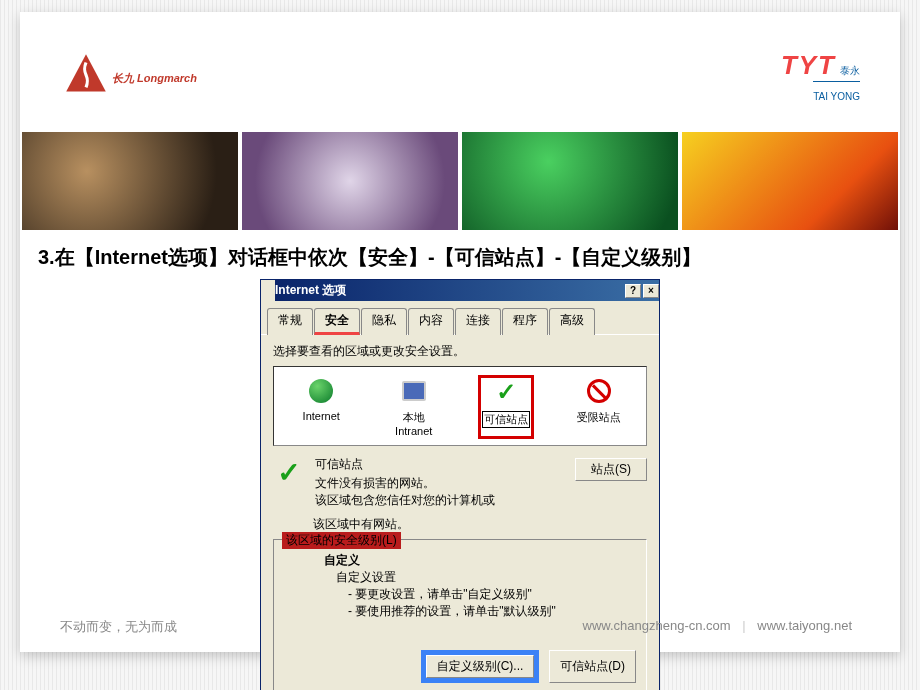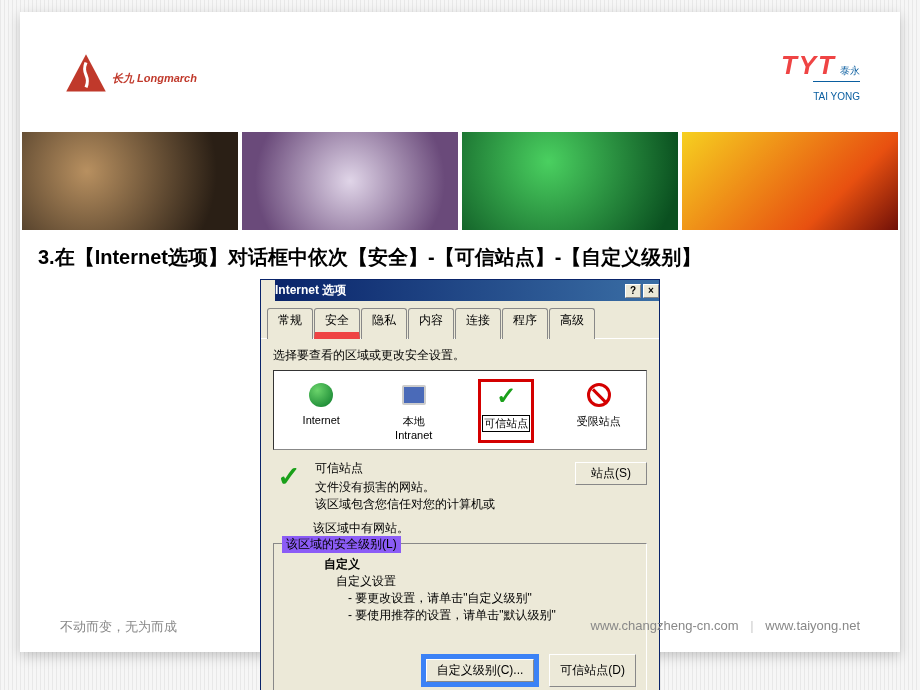--- a/index.html
+++ b/index.html
@@ -91,23 +91,23 @@
     background: #ece9d8;
     margin-right: 1px;
     font-size: 12px;
     cursor: pointer;
     position: relative;
     top: 1px;
     border-radius: 3px 3px 0 0;
   }
   .tab.active {
     background: #ece9d8;
-    border-bottom: 7px solid #ef4444;
+    border-bottom: 3px solid #ef4444;
     z-index: 2;
-    font-weight: normal;
+    font-weight: bold;
   }
   .dialog-body {
     padding: 8px 12px 10px;
   }
   .instruction { font-size: 12px; margin-bottom: 6px; }
   .zone-box {
     background: #fff;
     border: 1px inset #888;
     display: flex;
     gap: 10px;
@@ -154,37 +154,37 @@
   .fieldset {
     border: 1px solid #fff;
     border-top-color: #888; border-left-color: #888;
     margin-top: 6px;
     padding: 4px 10px 10px;
     position: relative;
   }
   .fieldset-legend {
     position: absolute;
     top: -8px; left: 8px;
-    background: #8b5cf6;
+    background: #b91c1c;
     padding: 0 4px;
     font-size: 12px;
   }
   .custom-block { margin: 8px 0 0 40px; font-size: 12px; }
   .custom-block .ct { font-weight: bold; }
   .custom-block .line { margin-left: 12px; }
   .custom-block .indent { margin-left: 24px; }
 
   .btn-row { display: flex; gap: 10px; justify-content: flex-end; margin-top: 30px; }
   .btn-row .btn-highlight { border: 5px solid #3b82f6; }
   .reset-row { text-align: right; margin-top: 10px; }
 
   .footer {
     position: absolute;
     bottom: 16px;
-    left: 0; right: 0;
+    left: 0; right: 8px;
     display: flex;
     justify-content: space-between;
     padding: 0 40px;
     font-size: 13px;
     color: #888;
   }
   .footer-right span { color: #888; }
   .footer-right .sep { margin: 0 8px; color: #ccc; }
 </style>
 </head>

